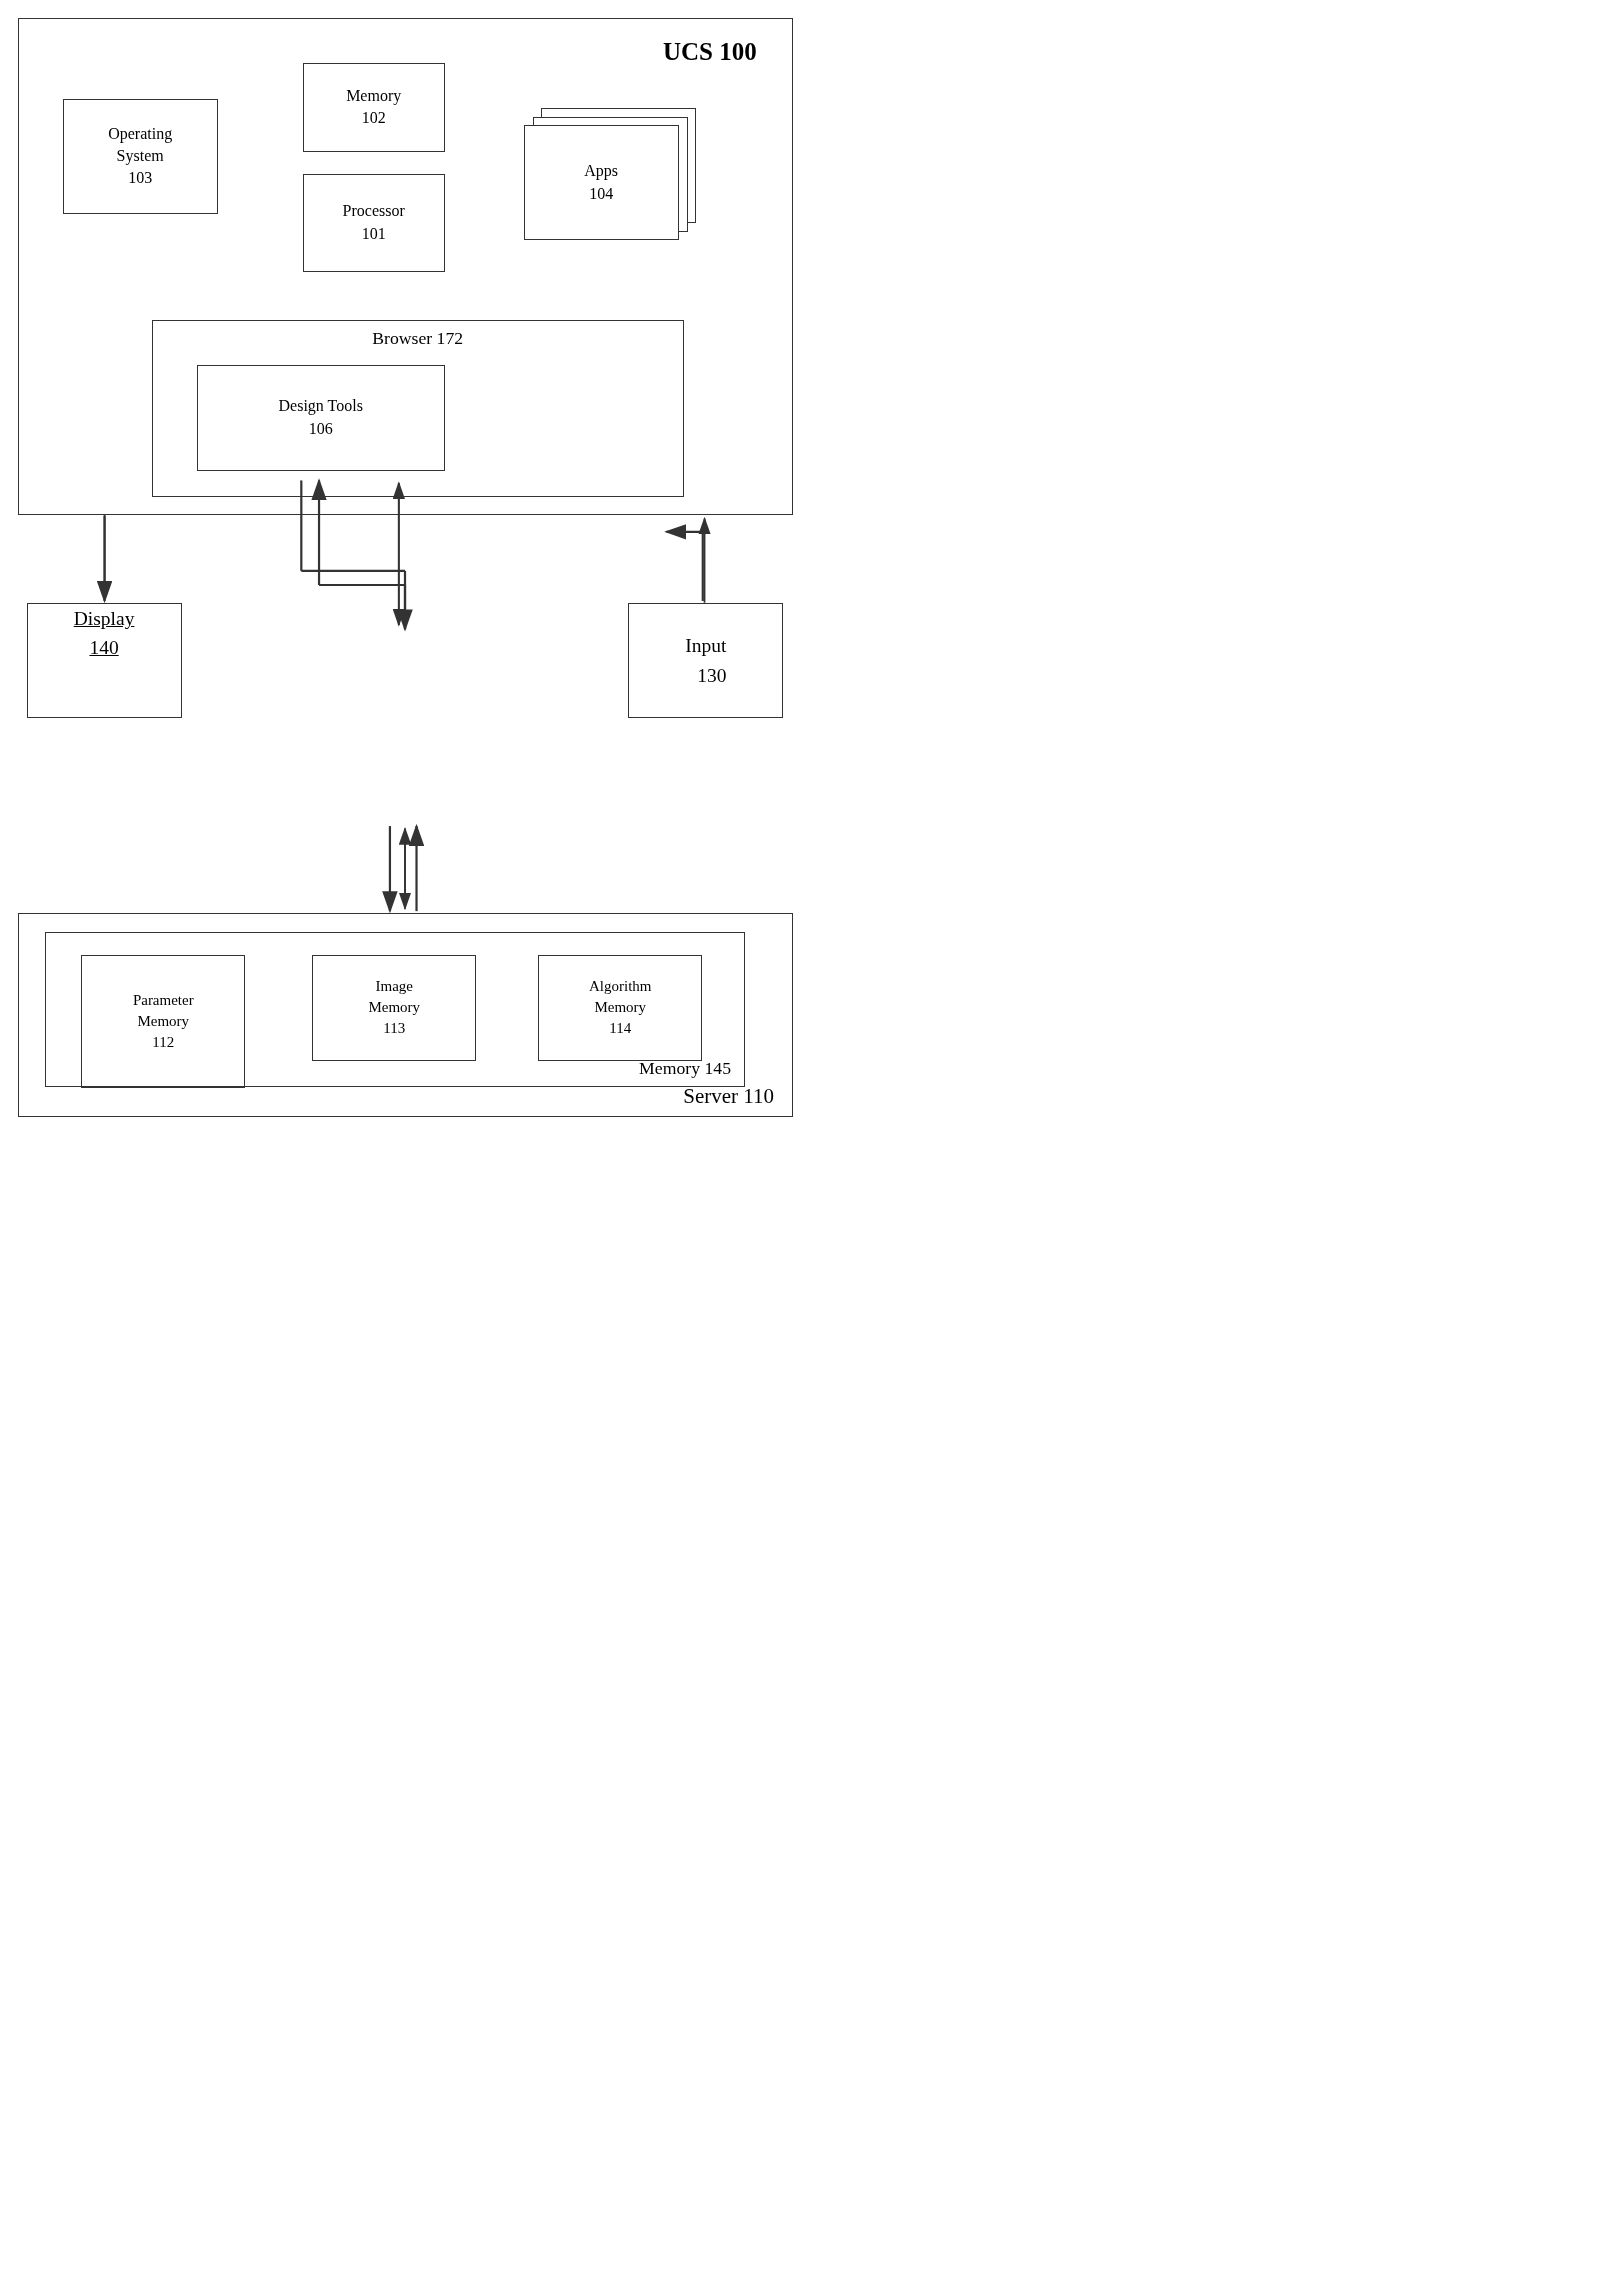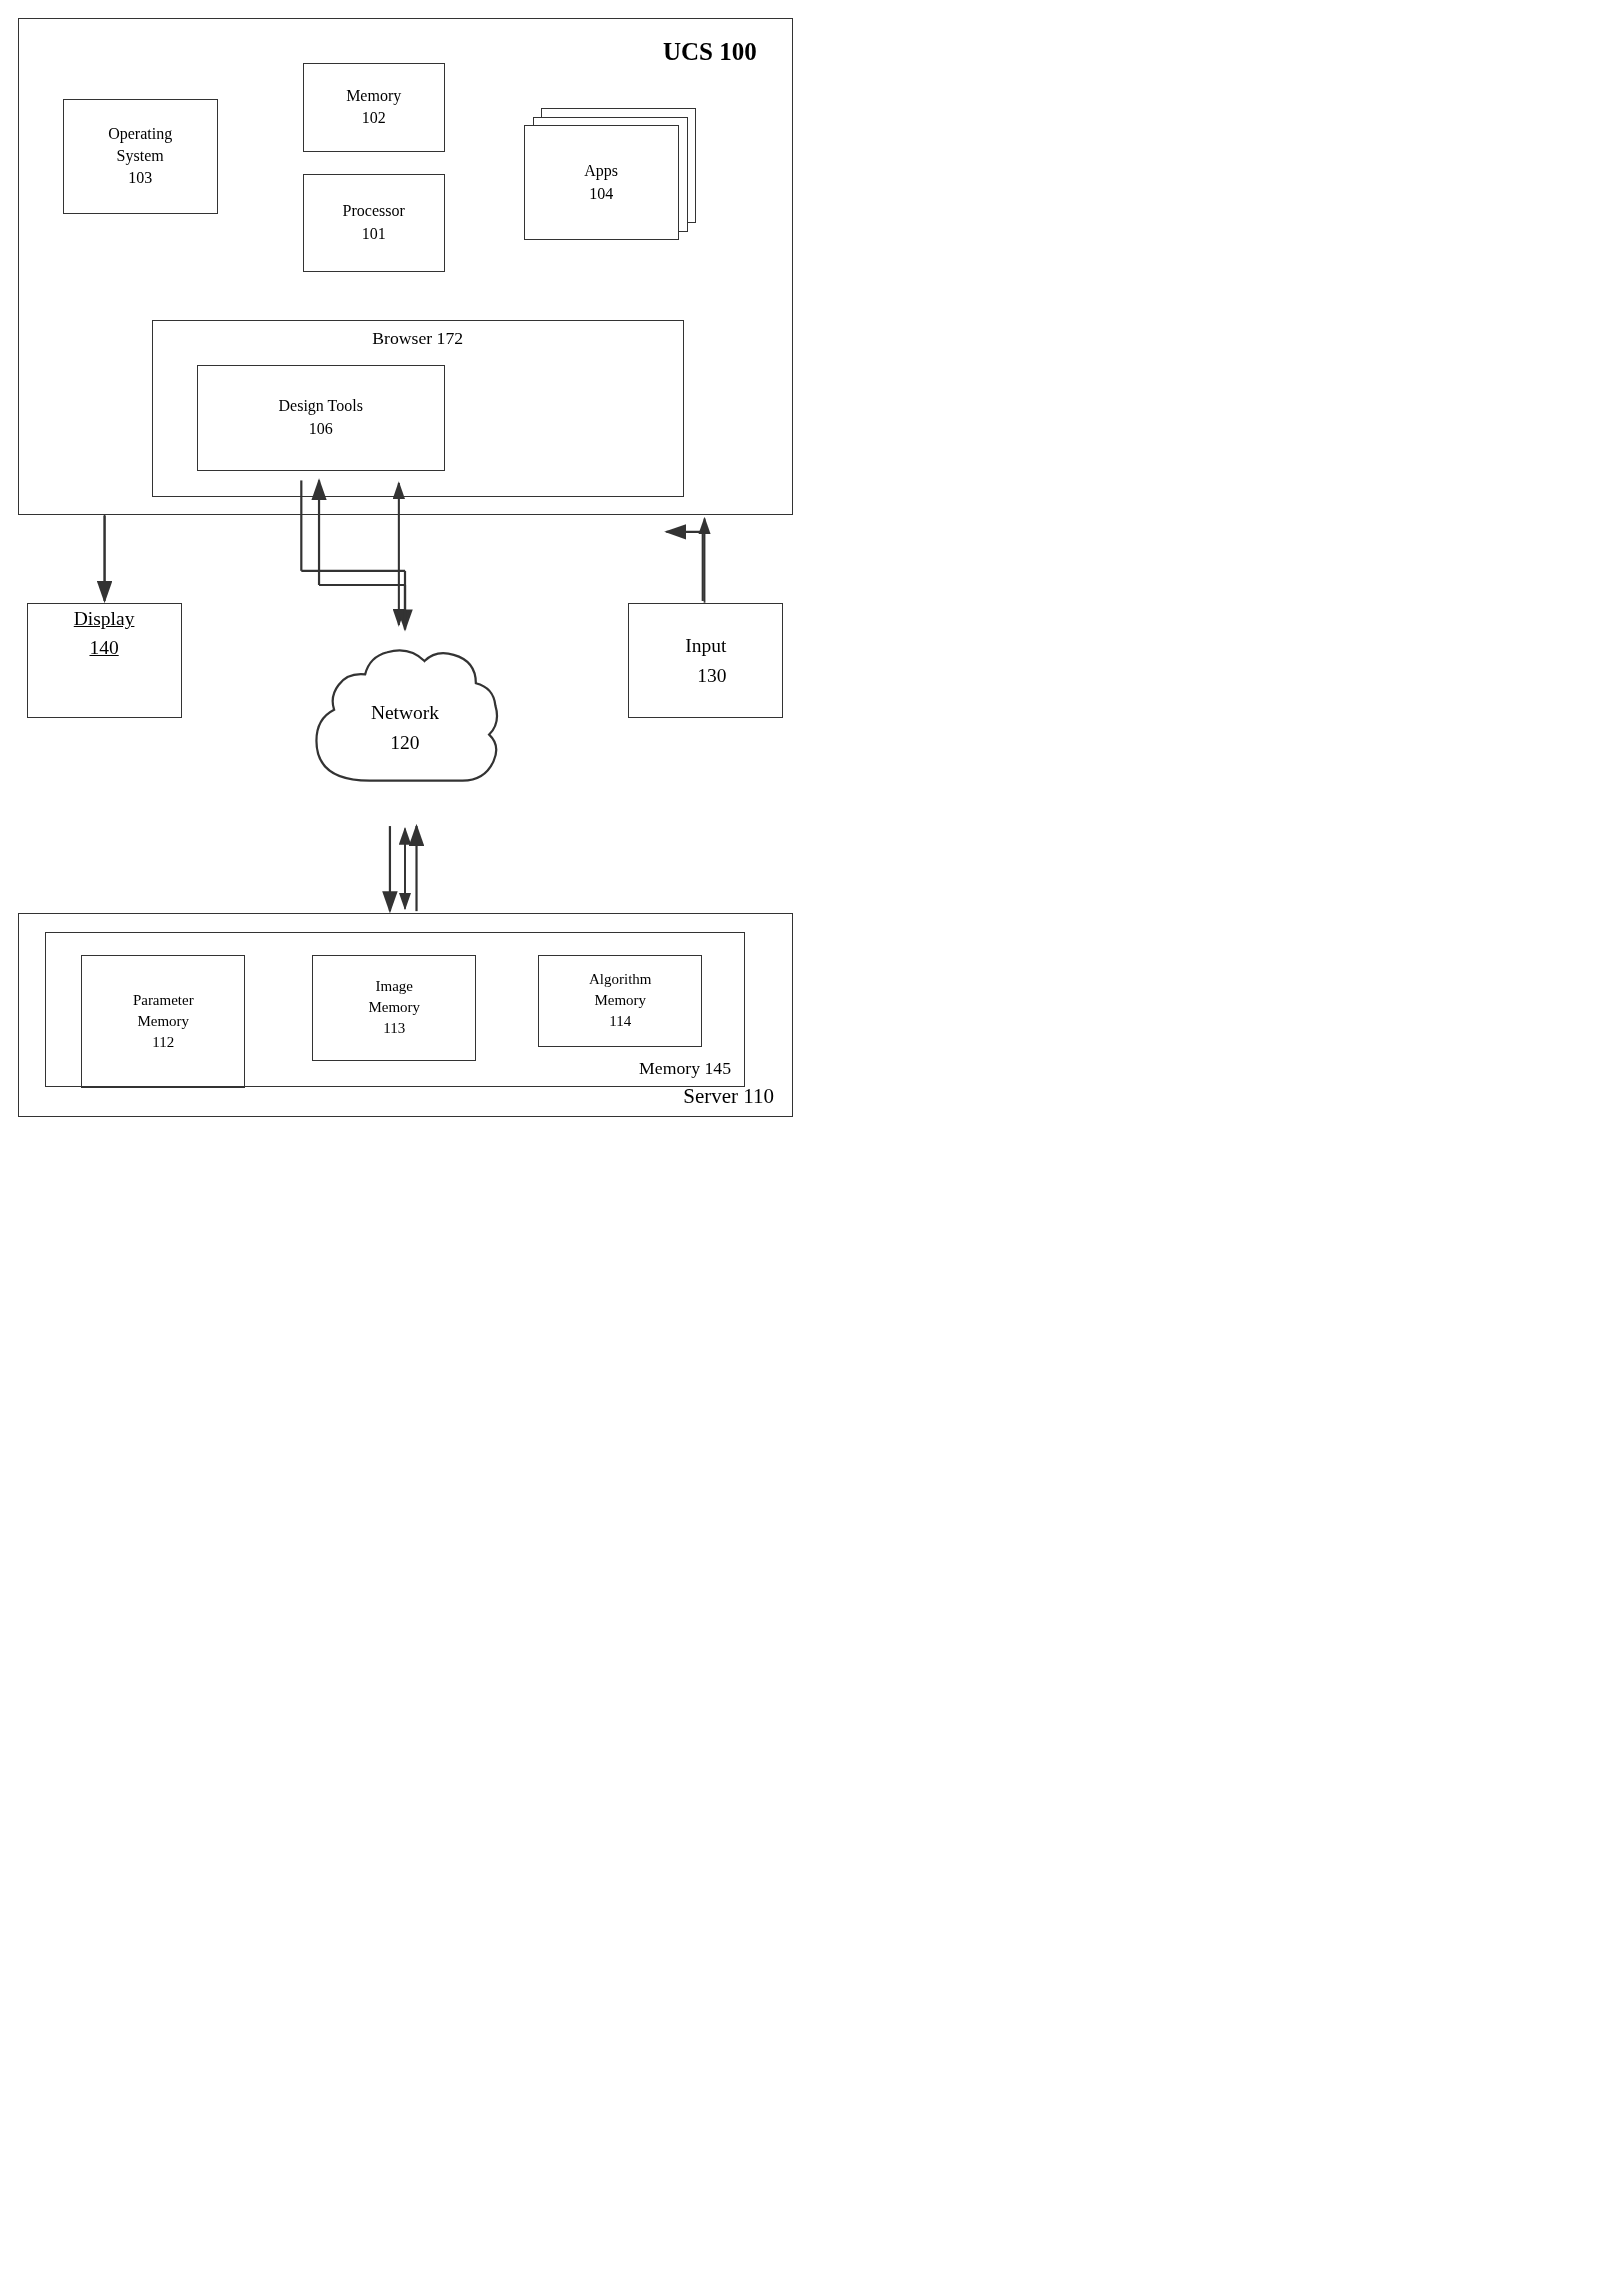--- a/index.html
+++ b/index.html
@@ -297,21 +297,21 @@
       font-size: 15px;
       line-height: 1.4;
     }
 
     
     .algo-memory-box {
       position: absolute;
       top: 22px;
       left: 492px;
       width: 164px;
-      height: 92px;
+      height: 106px;
       border: 1.8px solid #333;
       display: flex;
       align-items: center;
       justify-content: center;
       text-align: center;
       font-size: 15px;
       line-height: 1.4;
     }
 
     
@@ -410,42 +410,20 @@
   </div>
 
   <div class="display-box">
     <span>Display<br>140</span>
   </div>
 
   <div class="input-box">
     <span>Input<br>130</span>
   </div>
 
-  <div class="network-cloud">
-    <svg class="cloud-svg" viewBox="0 0 280 220" xmlns="http://www.w3.org/2000/svg">
-
-      <path d="
-        M 100,170
-        Q 40,170 40,125
-        Q 40,100 60,90
-        Q 55,75 65,62
-        Q 75,48 95,50
-        Q 100,30 120,25
-        Q 145,18 162,35
-        Q 175,22 195,28
-        Q 220,35 220,60
-        Q 240,65 242,85
-        Q 248,105 235,118
-        Q 248,130 240,148
-        Q 230,170 205,170
-        Z
-      " fill="white" stroke="#333" stroke-width="2.5"></path>
-    </svg>
-    <span class="network-text">Network<br>120</span>
-  </div>
 
   <div class="server-box">
     <span class="server-label">Server 110</span>
 
     <div class="memory111-box">
       <span class="memory111-label">Memory 145</span>
 
       <div class="param-memory-box">
         <span>Parameter<br>Memory<br>112</span>
       </div>

